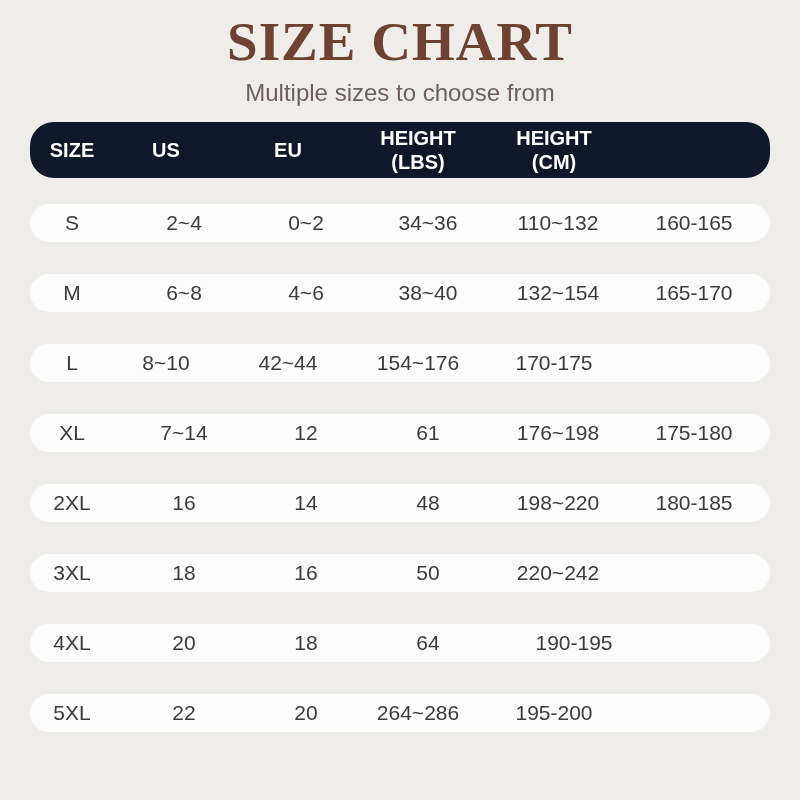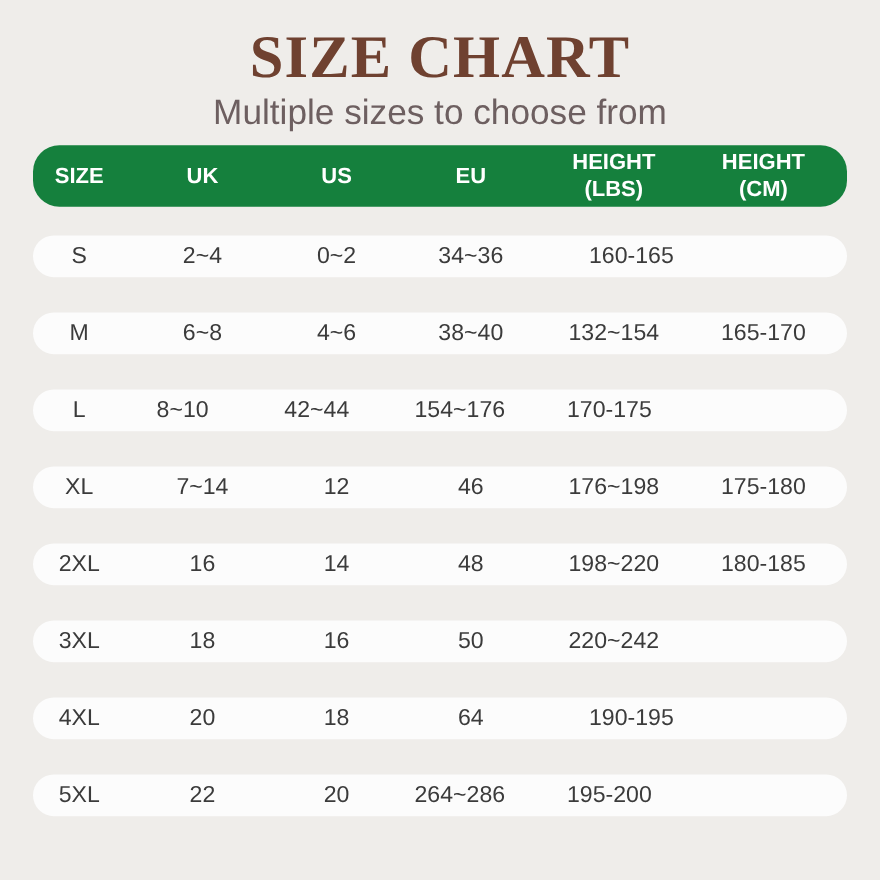--- a/index.html
+++ b/index.html
@@ -6,47 +6,47 @@
   html, body { margin: 0; padding: 0; }
   body {
     width: 800px;
     height: 800px;
     background: #efedea;
     font-family: "Liberation Sans", "DejaVu Sans", sans-serif;
     overflow: hidden;
   }
   .title {
     margin: 0;
-    padding-top: 22px;
+    padding-top: 12px;
     text-align: center;
     font-family: "Liberation Serif", "DejaVu Serif", serif;
     font-weight: bold;
     font-size: 55px;
     line-height: 1.1;
     letter-spacing: 1px;
     color: #6f4130;
   }
   .subtitle {
     text-align: center;
-    font-size: 32px;
+    font-size: 24px;
     line-height: 31px;
     color: #6d5f60;
     margin-top: 4px;
   }
   .size-table {
     width: 740px;
     margin: 14px auto 0;
   }
   .flexrow {
     display: flex;
     align-items: center;
   }
   .thead {
     height: 56px;
-    background: #15803d;
+    background: #0f172a;
     border-radius: 24px;
     color: #ffffff;
     font-weight: bold;
     font-size: 20px;
     line-height: 24px;
     margin-bottom: 26px;
   }
   .tr {
     height: 38px;
     background: #fcfcfc;
@@ -77,24 +77,20 @@
   <h1 class="title">SIZE CHART</h1>
   <div class="subtitle">Multiple sizes to choose from</div>
 
   <div class="size-table">
 
     <div class="flexrow thead">
       <div class="cell hcell c1">
         <span>SIZE</span>
 
       </div>
-      <div class="cell hcell c2">
-        <span>UK</span>
-
-      </div>
       <div class="cell hcell c3">
         <span>US</span>
 
       </div>
       <div class="cell hcell c4">
         <span>EU</span>
 
       </div>
       <div class="cell hcell c5">
         <span>HEIGHT</span>
@@ -104,20 +100,21 @@
         <span>HEIGHT</span>
         <span>(CM)</span>
       </div>
     </div>
 
     <div class="flexrow tr">
       <div class="cell c1">S</div>
       <div class="cell c2">2~4</div>
       <div class="cell c3">0~2</div>
       <div class="cell c4">34~36</div>
+      <div class="cell c5">110~132</div>
       <div class="cell c6">160-165</div>
     </div>
 
     <div class="flexrow tr">
       <div class="cell c1">M</div>
       <div class="cell c2">6~8</div>
       <div class="cell c3">4~6</div>
       <div class="cell c4">38~40</div>
       <div class="cell c5">132~154</div>
       <div class="cell c6">165-170</div>
@@ -128,21 +125,21 @@
       <div class="cell c3">8~10</div>
       <div class="cell c4">42~44</div>
       <div class="cell c5">154~176</div>
       <div class="cell c6">170-175</div>
     </div>
 
     <div class="flexrow tr">
       <div class="cell c1">XL</div>
       <div class="cell c2">7~14</div>
       <div class="cell c3">12</div>
-      <div class="cell c4">46</div>
+      <div class="cell c4">61</div>
       <div class="cell c5">176~198</div>
       <div class="cell c6">175-180</div>
     </div>
 
     <div class="flexrow tr">
       <div class="cell c1">2XL</div>
       <div class="cell c2">16</div>
       <div class="cell c3">14</div>
       <div class="cell c4">48</div>
       <div class="cell c5">198~220</div>

